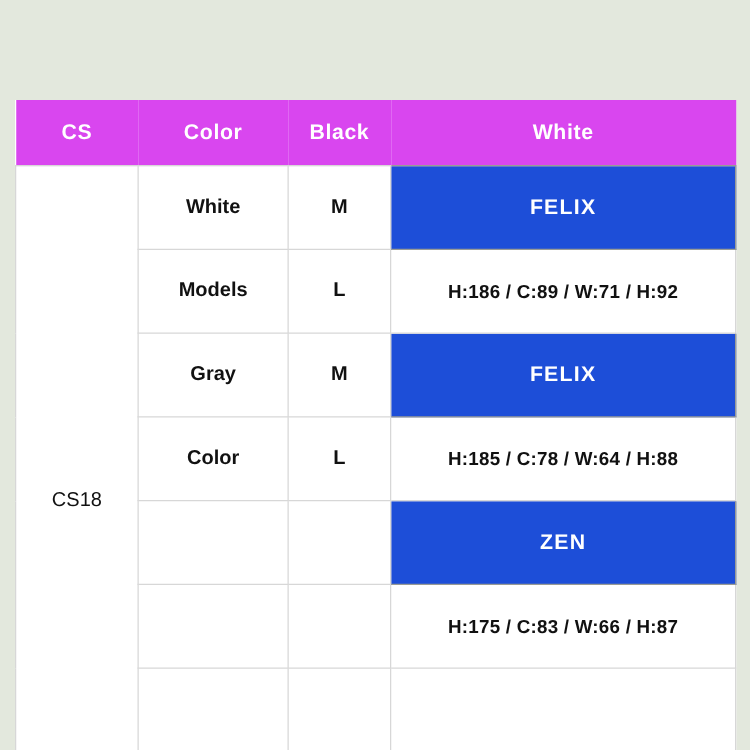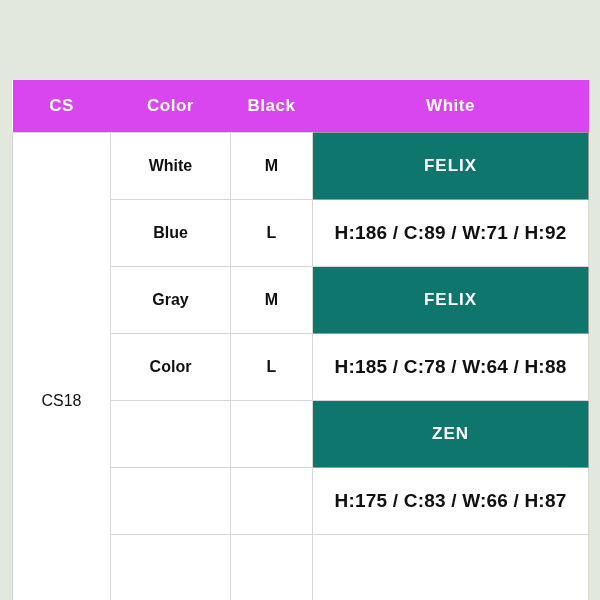--- a/index.html
+++ b/index.html
@@ -61,30 +61,30 @@
     font-size: 16px;
     color: #111111;
     font-weight: normal;
     vertical-align: middle;
     border-left: 1px solid #d7d7d7;
   }
   tbody td.strong {
     font-weight: bold;
   }
   tbody td.model-name {
-    background: #0f766e;
+    background: #1d4ed8;
     color: #ffffff;
     font-weight: bold;
     font-size: 17px;
     letter-spacing: 1px;
     border: 1px solid #999b95;
   }
   tbody td.model-dims {
     font-weight: bold;
-    font-size: 19px;
+    font-size: 15px;
     color: #111111;
     letter-spacing: 0.2px;
   }
   tbody td.empty { }
 </style>
 </head>
 <body>
 
 <div class="page">
   <div class="table-wrap">
@@ -104,21 +104,21 @@
         </tr>
       </thead>
       <tbody>
         <tr>
           <td class="cs-cell" rowspan="8">CS18</td>
           <td class="strong">White</td>
           <td class="strong">M</td>
           <td class="model-name">FELIX</td>
         </tr>
         <tr>
-          <td class="strong">Blue</td>
+          <td class="strong">Models</td>
           <td class="strong">L</td>
           <td class="model-dims">H:186 / C:89 / W:71 / H:92</td>
         </tr>
         <tr>
           <td class="strong">Gray</td>
           <td class="strong">M</td>
           <td class="model-name">FELIX</td>
         </tr>
         <tr>
           <td class="strong">Color</td>

